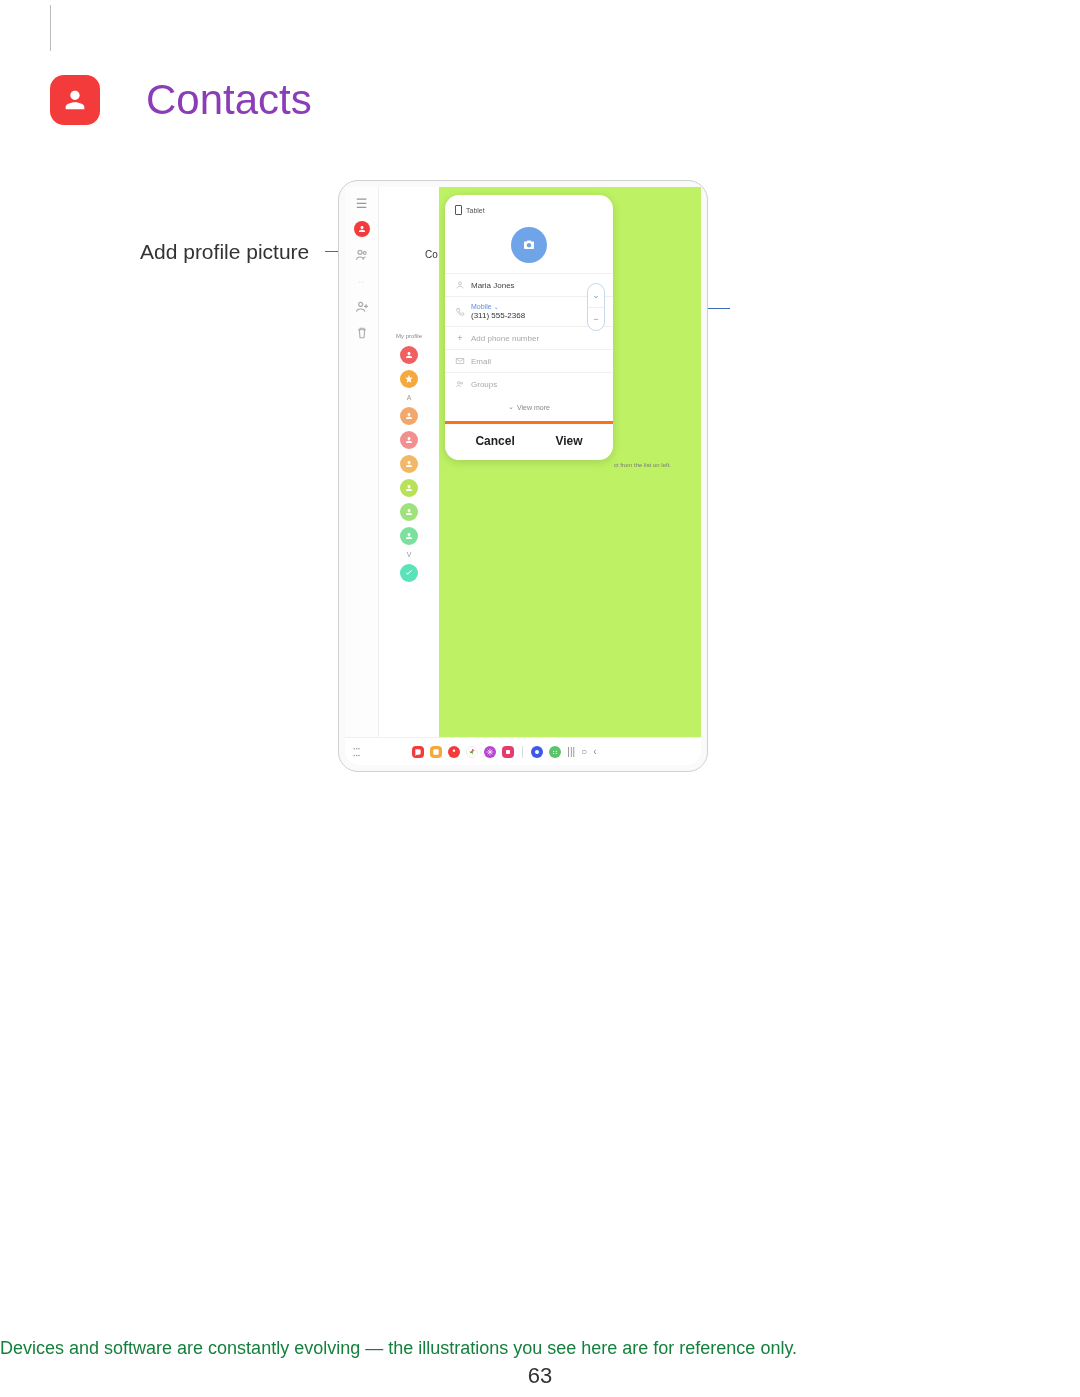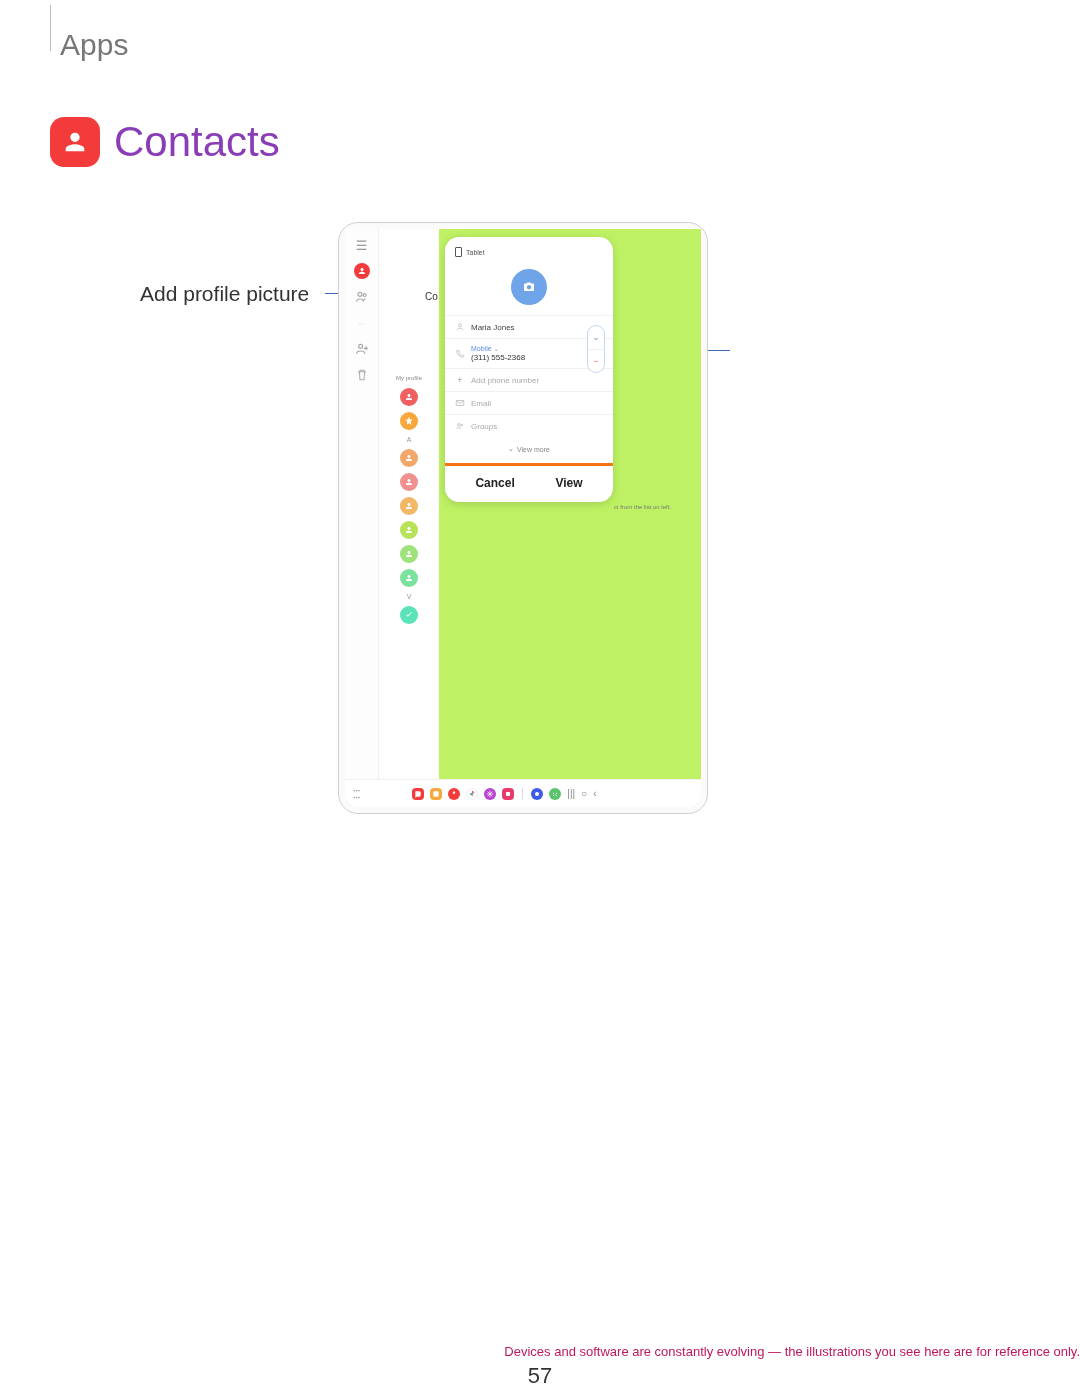--- a/index.html
+++ b/index.html
@@ -43,20 +43,21 @@
     border-radius: 14px;
     display: flex;
     align-items: center;
     justify-content: center;
   }
   .contacts-icon svg { width: 28px; height: 28px; fill: #fff; }
   .title {
     font-size: 42px;
     font-weight: 500;
     color: #8a3db6;
+    margin-left: 32px;
   }
   .intro {
     font-size: 23px;
     line-height: 1.35;
     margin-top: 16px;
     color: #333;
   }
   .figure-wrap {
     position: relative;
     margin-top: 55px;
@@ -241,39 +242,38 @@
   .callout-line {
     position: absolute;
     background: #3b6db5;
     height: 1px;
   }
 
   .footer {
     position: absolute;
     left: 0; right: 0;
     bottom: 38px;
-    text-align: right;
-    font-size: 13px;
-    color: #be185d;
+    text-align: left;
+    font-size: 18px;
+    color: #15803d;
   }
   .page-num {
     position: absolute;
     left: 0; right: 0;
     bottom: 8px;
     text-align: center;
     font-size: 22px;
     color: #333;
   }
 </style>
 </head>
 <body>
 
 <div class="page">
   <div class="header-line"></div>
-  <div class="breadcrumb">Apps</div>
 
   <div class="title-row">
     <div class="contacts-icon">
       <svg viewBox="0 0 24 24">
           <path d="M12 12c2.2 0 4-1.8 4-4s-1.8-4-4-4-4 1.8-4 4 1.8 4 4 4zm0 2c-2.7 0-8 1.3-8 4v2h16v-2c0-2.7-5.3-4-8-4z"></path>
         </svg>
     </div>
     <div class="title">Contacts</div>
   </div>
 
@@ -502,13 +502,13 @@
           <span class="nav-btn">|||</span>
           <span class="nav-btn">○</span>
           <span class="nav-btn">‹</span>
         </div>
       </div>
     </div>
   </div>
 </div>
 
 <div class="footer">Devices and software are constantly evolving — the illustrations you see here are for reference only.</div>
-<div class="page-num">57</div>
+<div class="page-num">63</div>
 
 </body></html>

